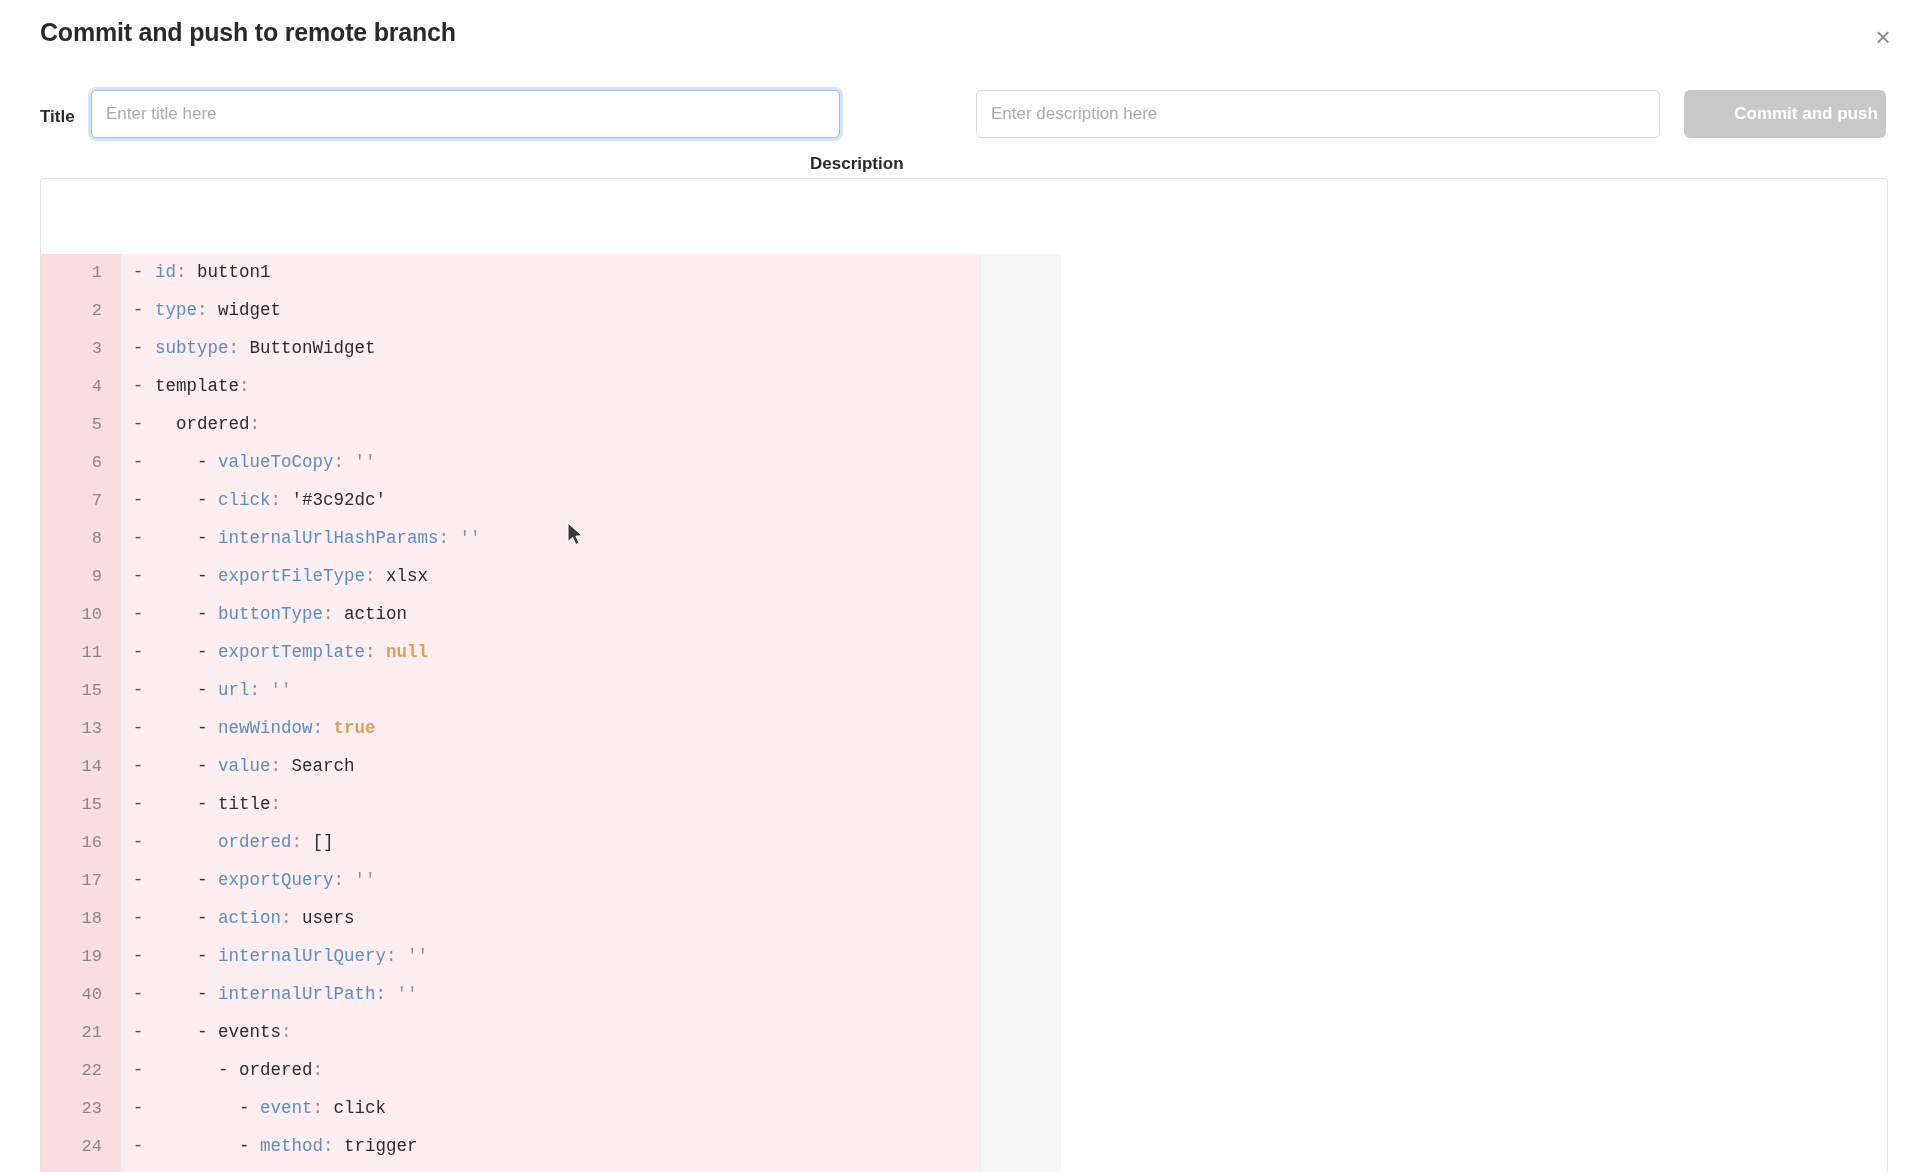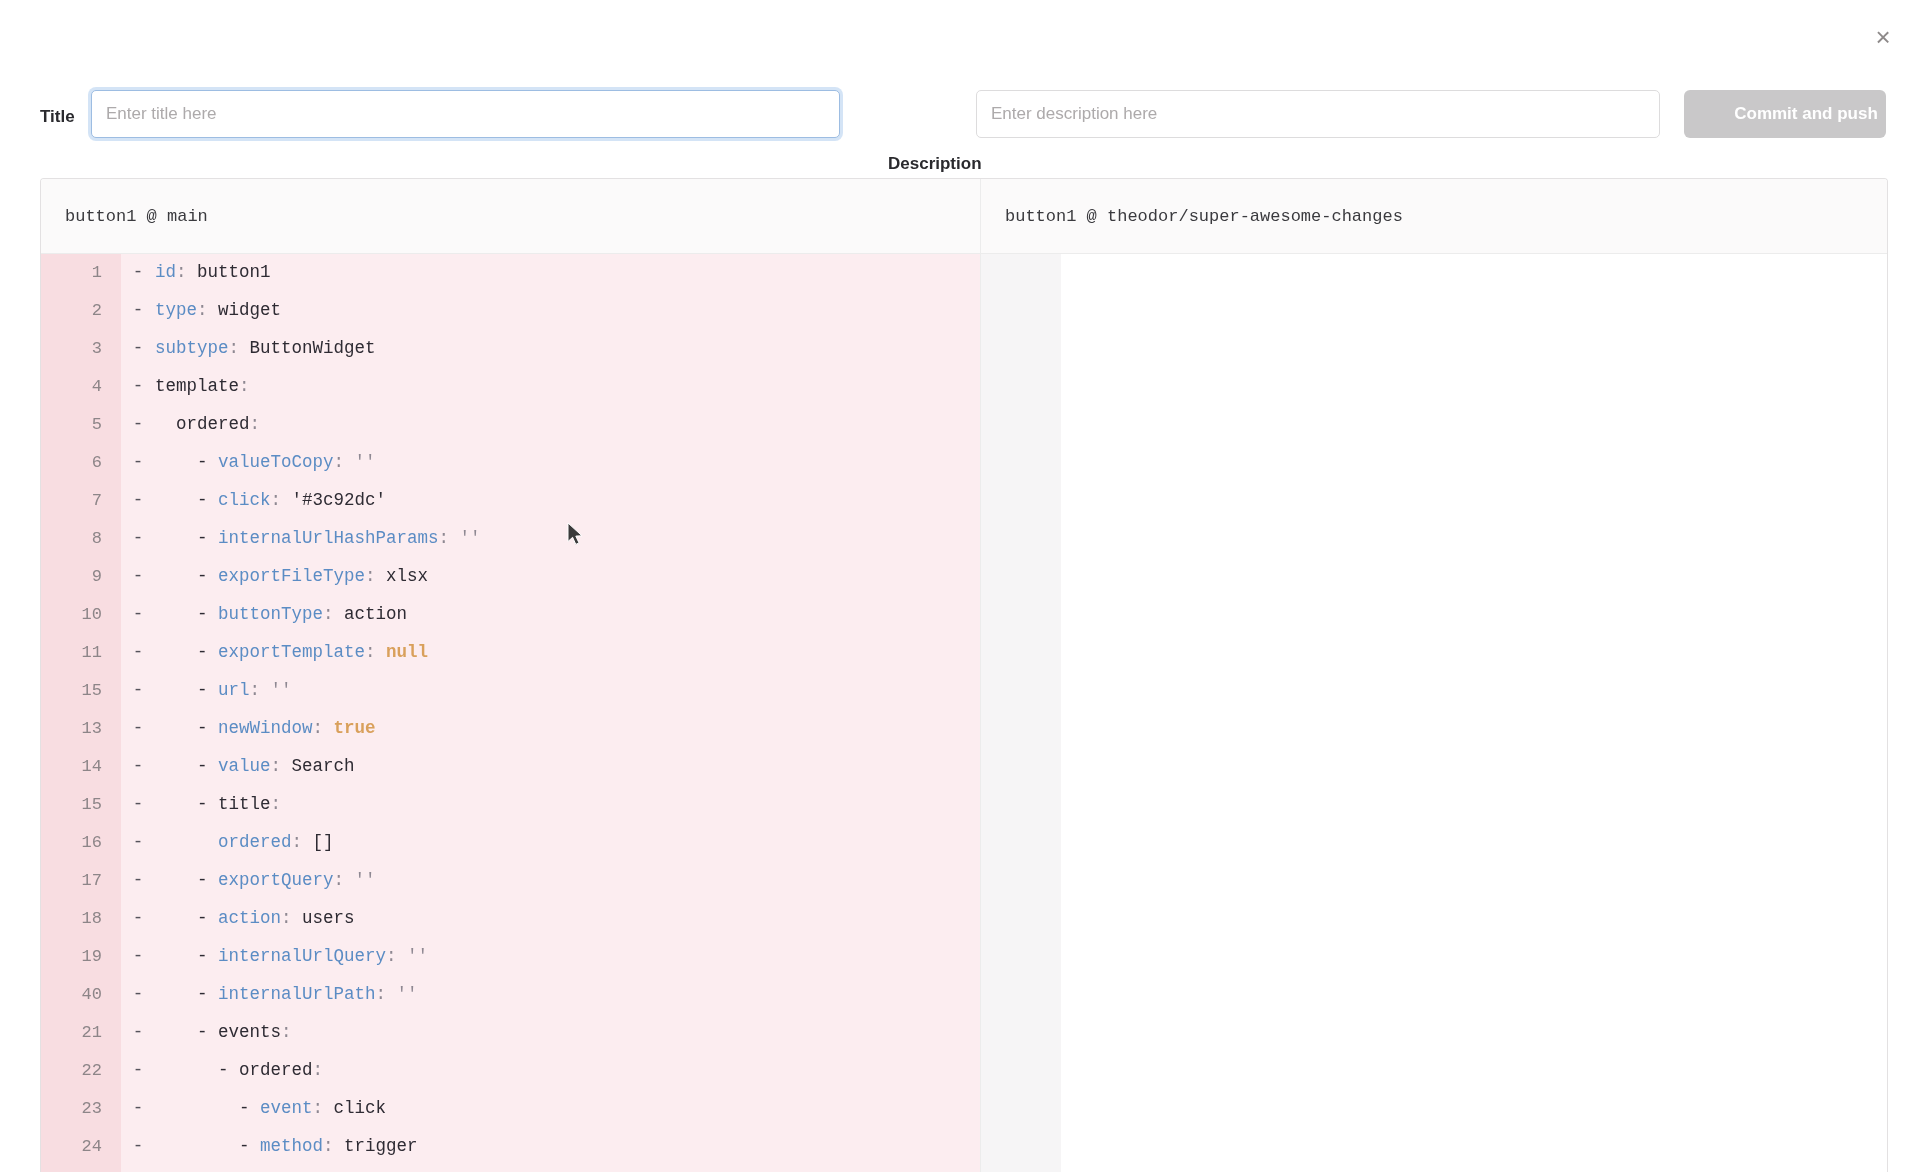--- a/index.html
+++ b/index.html
@@ -85,21 +85,21 @@
 
   .field-label {
     position: absolute;
     font-size: 17px;
     font-weight: bold;
     color: #2a2a2e;
     top: 17px;
     white-space: nowrap;
   }
   .label-title { left: 40px; }
-  .label-desc  { left: 888px; margin-top: 47px; }
+  .label-desc  { left: 810px; margin-top: 47px; }
 
   .text-input {
     position: absolute;
     top: 0;
     height: 48px;
     border-radius: 5px;
     background: #ffffff;
     font-size: 17px;
     font-family: "Liberation Sans", sans-serif;
     color: #2a2a2e;
@@ -259,20 +259,21 @@
   }
 </style>
 </head>
 <body>
 
 <div id="app">
 
   <div class="header">
 
     <div class="title-row">
+      <div class="dialog-title">Commit and push to remote branch</div>
 
     </div>
 
     <button class="close-btn">×</button>
 
     <div class="form-row">
 
       <div class="field-label label-title">Title</div>
 
       <input id="title-input" class="text-input" type="text" placeholder="Enter title here" style="">
@@ -280,24 +281,20 @@
       <div class="field-label label-desc">Description</div>
 
       <input id="desc-input" class="text-input" type="text" placeholder="Enter description here" style="">
 
       <button class="commit-btn">Commit and push</button>
     </div>
   </div>
 
   <div class="diff-card">
 
-    <div class="diff-headers">
-      <div class="diff-header left">button1 @ main</div>
-      <div class="diff-header right">button1 @ theodor/super-awesome-changes</div>
-    </div>
 
     <div class="diff-body">
       <div class="pane left">
         <div class="watermark"></div>
         <div class="code-lines" id="left-lines">
             <div class="code-line"><span class="ln">1</span><span class="marker">-</span><span class="code-text"><span></span><span class="tok-key">id</span><span class="tok-str">: </span><span class="code-text">button1</span></span></div>
             <div class="code-line"><span class="ln">2</span><span class="marker">-</span><span class="code-text"><span></span><span class="tok-key">type</span><span class="tok-str">: </span><span class="code-text">widget</span></span></div>
             <div class="code-line"><span class="ln">3</span><span class="marker">-</span><span class="code-text"><span></span><span class="tok-key">subtype</span><span class="tok-str">: </span><span class="code-text">ButtonWidget</span></span></div>
             <div class="code-line"><span class="ln">4</span><span class="marker">-</span><span class="code-text"><span></span><span class="code-text">template</span><span class="tok-str">:</span></span></div>
             <div class="code-line"><span class="ln">5</span><span class="marker">-</span><span class="code-text"><span>  </span><span class="code-text">ordered</span><span class="tok-str">:</span></span></div>

